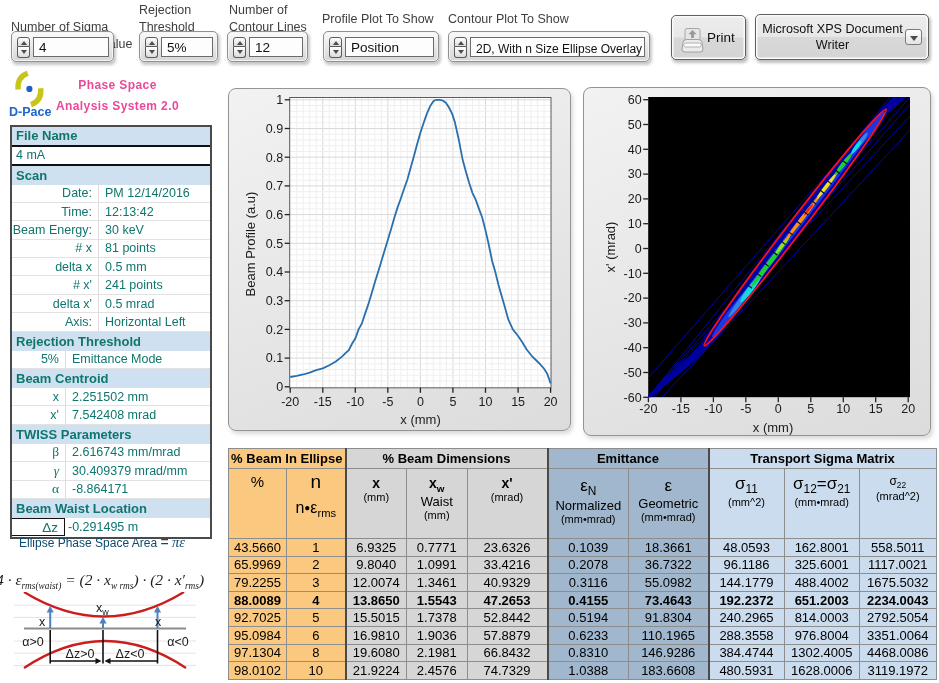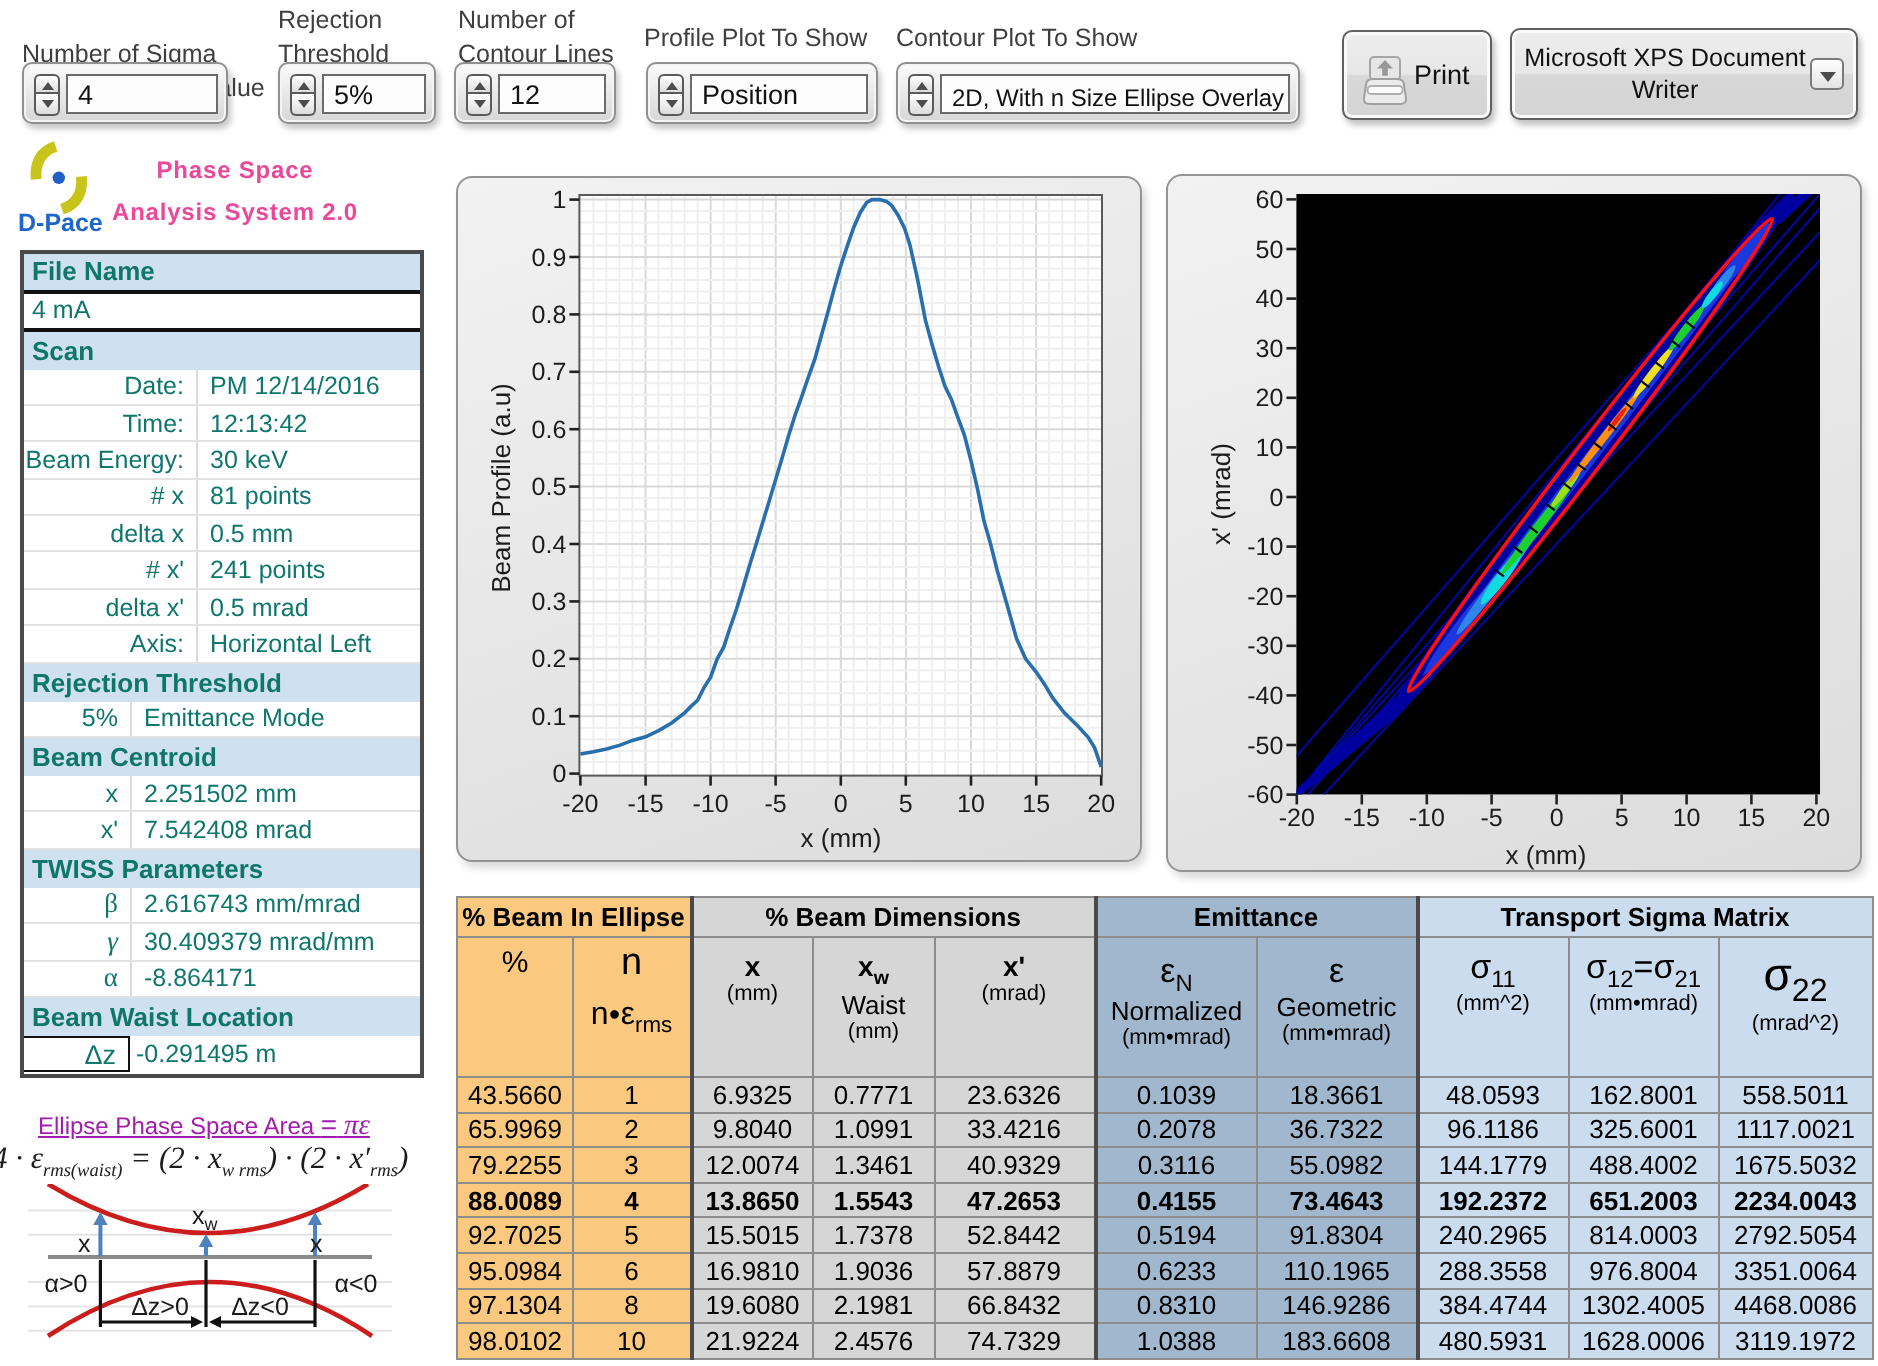--- a/index.html
+++ b/index.html
@@ -215,21 +215,21 @@
         <div class="s"></div>
         <div class="b">-8.864171</div>
       </div>
   <div class="lh" style="height:19px;">Beam Waist Location</div>
   <div class="lr" style="height:18.4px;border-bottom:none;">
         <div class="a" style="width:53px;border:1.5px solid #111;border-left:none;font-size:13.5px;">Δz</div>
         <div class="b" style="padding-left:3px;">-0.291495 m</div>
       </div>
 </div>
 
-<div style="position:absolute;left:19px;top:554px;font-size:12px;color:#a21caf;text-decoration:underline;">Ellipse Phase Space Area <span style="font-size:14px;">=</span> <span class="eq" style="font-size:14.5px;">πε</span></div>
+<div style="position:absolute;left:19px;top:534px;font-size:12px;color:#0c4a6e;">Ellipse Phase Space Area <span style="font-size:14px;">=</span> <span class="eq" style="font-size:14.5px;">πε</span></div>
 <div class="eq" style="position:absolute;left:-4px;top:571px;font-size:15.5px;color:#1d1d1d;white-space:nowrap;">4 · ε<sub style="font-size:60%">rms(waist)</sub> = (2 · x<sub style="font-size:60%">w rms</sub>) · (2 · x′<sub style="font-size:60%">rms</sub>)</div>
 
 <svg width="228" height="91" style="position:absolute;left:0;top:592px;">
   <g stroke="#e4e4e4" stroke-width="1">
     <line x1="14" y1="13.2" x2="196" y2="13.2"></line>
     <line x1="14" y1="25.4" x2="196" y2="25.4"></line>
     <line x1="14" y1="49" x2="196" y2="49"></line>
     <line x1="14" y1="61.2" x2="196" y2="61.2"></line>
     <line x1="14" y1="73.4" x2="196" y2="73.4"></line>
   </g>
@@ -569,21 +569,21 @@
           </td>
   <td class="t gl">
             <div style="margin-top:5px;font-size:17px;">σ<sub>11</sub></div>
             <div class="u">(mm^2)</div>
           </td>
   <td class="t">
             <div style="margin-top:5px;font-size:17px;">σ<sub>12</sub>=σ<sub>21</sub></div>
             <div class="u">(mm•mrad)</div>
           </td>
   <td class="t">
-            <div style="margin-top:5px;font-size:23px;text-align:center;">σ<sub>22</sub></div>
+            <div style="margin-top:5px;font-size:12px;text-align:center;">σ<sub>22</sub></div>
             <div class="u">(mrad^2)</div>
           </td>
 </tr>
 </tbody>
       <tbody id="btb">
         <tr class="dr">
           <td class="o">43.5660</td>
           <td class="o">1</td>
           <td class="g gl">6.9325</td>
           <td class="g">0.7771</td>

